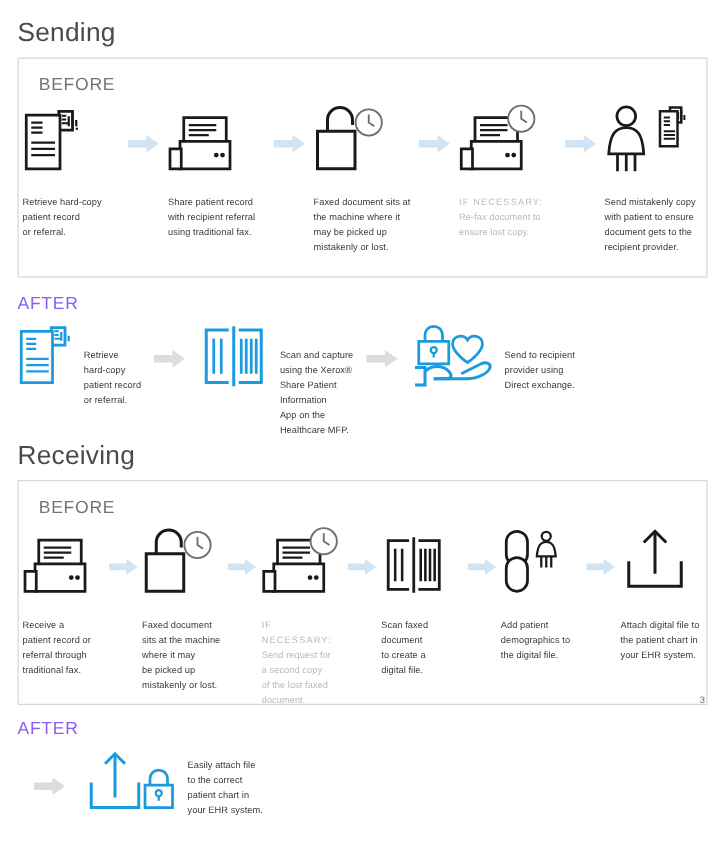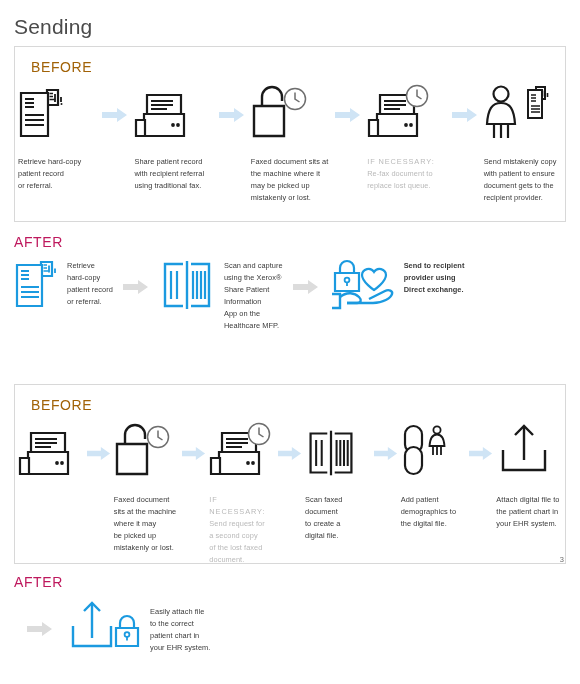--- a/index.html
+++ b/index.html
@@ -28,27 +28,27 @@
     border: 1px solid #d8d8d8;
     background: #fff;
   }
   #sending-before-box   { top: 46px;  height: 176px; }
   #receiving-before-box { top: 384px; height: 180px; }
 
   .before-label {
     position: absolute;
     left: 16px; top: 12px;
     font-size: 14px;
-    color: #a16207;
+    color: #737373;
     letter-spacing: .6px;
   }
   .after-label {
     position: absolute;
     font-size: 14px;
-    color: #be185d;
+    color: #8b5cf6;
     letter-spacing: .6px;
   }
   #sending-after-label   { left: 14px; top: 234px; }
   #receiving-after-label { left: 14px; top: 574px; }
 
   
   .flow { position: absolute; display: flex; align-items: flex-start; }
   .step { position: relative; }
   .step-icon { position: relative; }
   .step-text {
@@ -76,21 +76,21 @@
   #sending-before-flow { left: 18px; top: 86px; width: 544px; }
   #sending-before-flow .step { width: 92px; }
   #sending-before-flow .icon-slot { height: 58px; display:flex; align-items:flex-end; }
   #sending-before-flow .step-text { margin-top: 12px; }
   #sending-before-flow .arrow { width: 38px; height: 58px; }
 
   
   #sending-after-flow { left: 14px; top: 258px; width: 552px; }
   #sending-after-flow .pair { display:flex; align-items:flex-start; }
   #sending-after-flow .icon-slot { height: 58px; display:flex; align-items:center; }
-  #sending-after-flow .step-text { margin-left: 9px; margin-top: 2px; }
+  #sending-after-flow .step-text { margin-left: 9px; margin-top: 20px; }
   #sending-after-flow .arrow { width: 46px; height: 58px; }
 
   
   #receiving-before-flow { left: 18px; top: 424px; width: 544px; }
   #receiving-before-flow .step { width: 80px; }
   #receiving-before-flow .icon-slot { height: 58px; display:flex; align-items:flex-end; }
   #receiving-before-flow .step-text { margin-top: 12px; }
   #receiving-before-flow .arrow { width: 30px; height: 58px; }
 
   
@@ -201,21 +201,21 @@
             <path d="M10 30 H50 V52 H10 Z" fill="#fff" stroke="#1a1a1a" stroke-width="2.2"></path>
             <path d="M2 36 H11 V52 H2 Z" fill="#fff" stroke="#1a1a1a" stroke-width="2.2"></path>
             <circle cx="39" cy="41" r="1.9" fill="#1a1a1a"></circle>
             <circle cx="44" cy="41" r="1.9" fill="#1a1a1a"></circle>
             <circle cx="50" cy="12" r="10.5" fill="#fff" stroke="#6e6e6e" stroke-width="1.5"></circle>
             <path d="M50 5.5 V12 L54.5 15" stroke="#6e6e6e" stroke-width="1.5" fill="none"></path>
           </svg>
         </span>
       </div>
       <div class="step-text dim" style="white-space: pre-line;"><span class="cap" style="white-space: pre-line;">IF NECESSARY:</span><span style="white-space: pre-line;">Re-fax document to
-replace lost queue.</span></div>
+ensure lost copy.</span></div>
     </div>
 
     <div class="arrow">
       <svg width="26" height="14" viewBox="0 0 26 14">
         <path d="M0 4 H15 V0 L25 7 L15 14 V10 H0 Z" fill="#cfe4f5"></path>
       </svg>
     </div>
 
     <div class="step">
       <div class="icon-slot">
@@ -302,46 +302,51 @@
             <path d="M6 15 H30 V33 H6 Z" fill="#fff" stroke="#1b9ae0" stroke-width="2.2"></path>
             <circle cx="18" cy="22" r="2.4" fill="none" stroke="#1b9ae0" stroke-width="1.8"></circle>
             <path d="M18 24 V28" stroke="#1b9ae0" stroke-width="1.8"></path>
             <path d="M45 32 C45 32 33 24 33 17 a6.5 6.5 0 0 1 12 -3 a6.5 6.5 0 0 1 12 3 C57 24 45 32 45 32 Z" fill="#fff" stroke="#1b9ae0" stroke-width="2.2"></path>
             <path d="M3 36 H11 V50 H3" fill="none" stroke="#1b9ae0" stroke-width="2.4"></path>
             <path d="M11 39 C18 33 26 35 30 39 C33 42 32 45 28 45 H18" fill="none" stroke="#1b9ae0" stroke-width="2.4"></path>
             <path d="M18 45 H44 C54 45 62 40 63 36 C64 33 60 31 56 33 L40 41" fill="none" stroke="#1b9ae0" stroke-width="2.4"></path>
           </svg>
         </span>
       </div>
-      <div class="step-text" style="white-space: pre-line; font-weight: bold;">Send to recipient
+      <div class="step-text" style="white-space: pre-line;">Send to recipient
 provider using
 Direct exchange.</div>
     </div>
   </div>
 
+  <div class="section-title" id="receiving-title">Receiving</div>
 
   <div class="before-box" id="receiving-before-box">
     <div class="before-label">BEFORE</div>
   </div>
 
   <div class="flow" id="receiving-before-flow">
 
     <div class="step">
       <div class="icon-slot">
         <span class="step-icon">
           <svg width="56" height="48" viewBox="0 0 56 48">
             <path d="M13 3 H47 V24 H13 Z" fill="#fff" stroke="#1a1a1a" stroke-width="2.2"></path>
             <path d="M17 9 h22 M17 13 h22 M17 17 h16" stroke="#1a1a1a" stroke-width="1.8"></path>
             <path d="M10 22 H50 V44 H10 Z" fill="#fff" stroke="#1a1a1a" stroke-width="2.2"></path>
             <path d="M2 28 H11 V44 H2 Z" fill="#fff" stroke="#1a1a1a" stroke-width="2.2"></path>
             <circle cx="39" cy="33" r="1.9" fill="#1a1a1a"></circle>
             <circle cx="44" cy="33" r="1.9" fill="#1a1a1a"></circle>
           </svg>
         </span>
       </div>
+      <div class="step-text" style="white-space: pre-line;">Receive a
+patient record or
+referral through
+traditional fax.</div>
     </div>
 
     <div class="arrow">
       <svg width="24" height="13" viewBox="0 0 26 14">
         <path d="M0 4 H15 V0 L25 7 L15 14 V10 H0 Z" fill="#cfe4f5"></path>
       </svg>
     </div>
 
     <div class="step">
       <div class="icon-slot">

